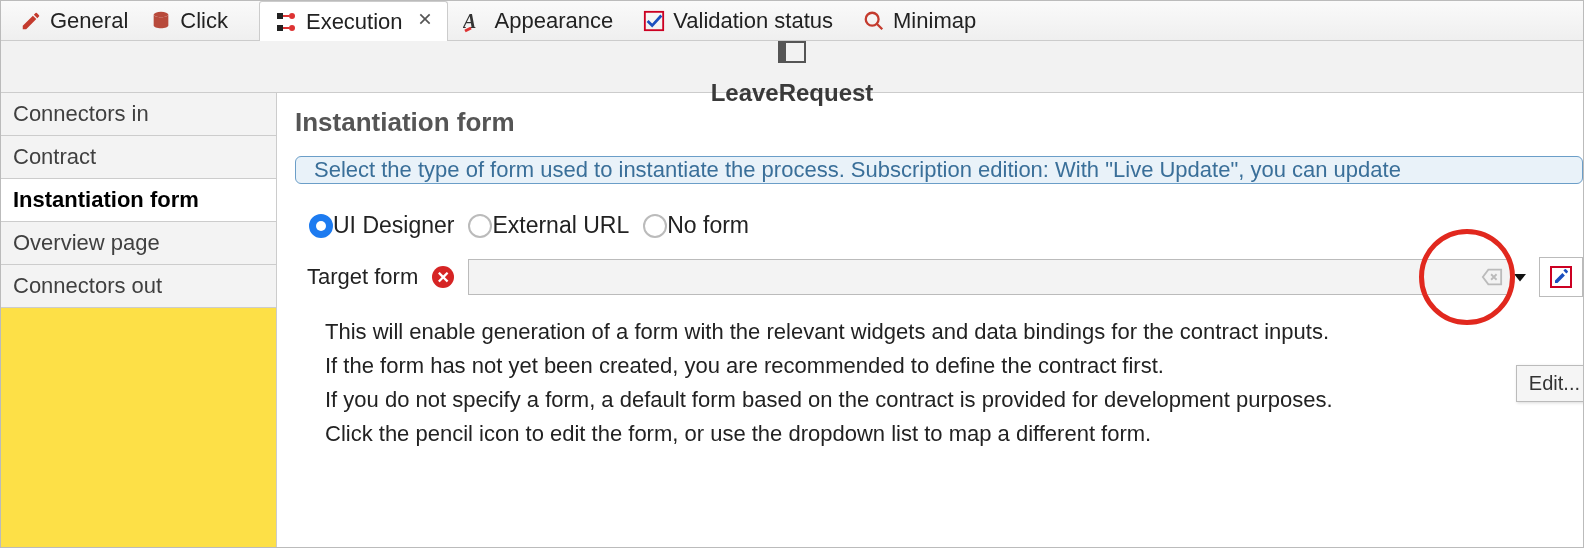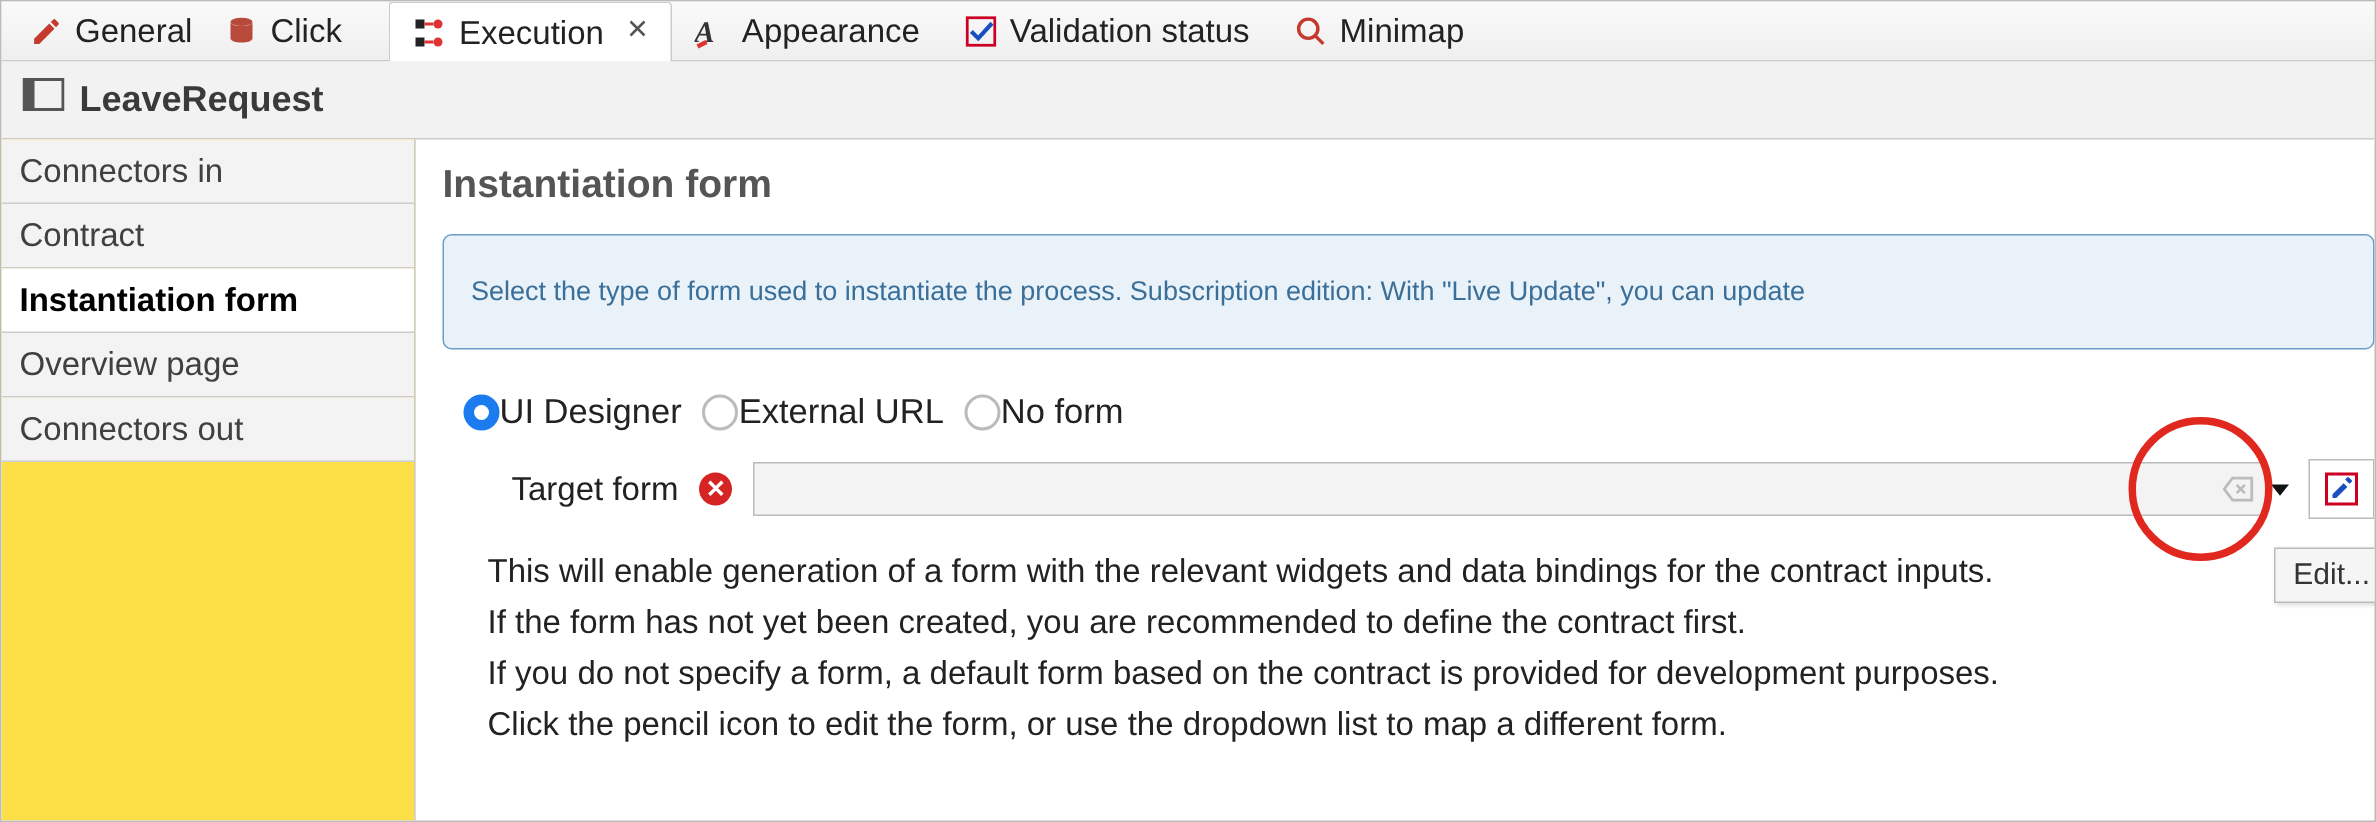--- a/index.html
+++ b/index.html
@@ -56,20 +56,21 @@
     display: flex;
     align-items: center;
     gap: 10px;
     height: 52px;
     padding: 0 14px;
     background: #f2f2f2;
     border-bottom: 1px solid #ccc;
     font-weight: 700;
     font-size: 24px;
     color: #3a3a3a;
+    flex-direction: column;
   }
   
   .body {
     flex: 1;
     display: flex;
     min-height: 0;
   }
   .sidebar {
     width: 276px;
     background: #fde047;
@@ -98,22 +99,22 @@
     margin: 0 0 18px 0;
     font-size: 26px;
     color: #555;
     font-weight: 700;
   }
   .info-box {
     border: 1px solid #6b9ec8;
     background: #e9f2f9;
     color: #3a6f99;
     border-radius: 6px;
-    padding: 27px 18px;
-    font-size: 18px;
+    padding: 0 18px;
+    font-size: 22px;
     white-space: nowrap;
     overflow: hidden;
   }
   .radio-row {
     display: flex;
     align-items: center;
     gap: 14px;
     margin: 28px 0 18px 14px;
     font-size: 23px;
   }
@@ -138,21 +139,21 @@
   .radio.checked .dot::after {
     content: "";
     width: 10px; height: 10px;
     background: #fff;
     border-radius: 50%;
   }
   .form-row {
     display: flex;
     align-items: center;
     gap: 14px;
-    margin: 0 0 18px 46px;
+    margin: 0 0 18px 12px;
     position: relative;
   }
   .form-row .label { font-size: 22px; }
   .err-icon {
     width: 22px; height: 22px;
     border-radius: 50%;
     background: #d62424;
     color: #fff;
     display: inline-flex;
     align-items: center;

